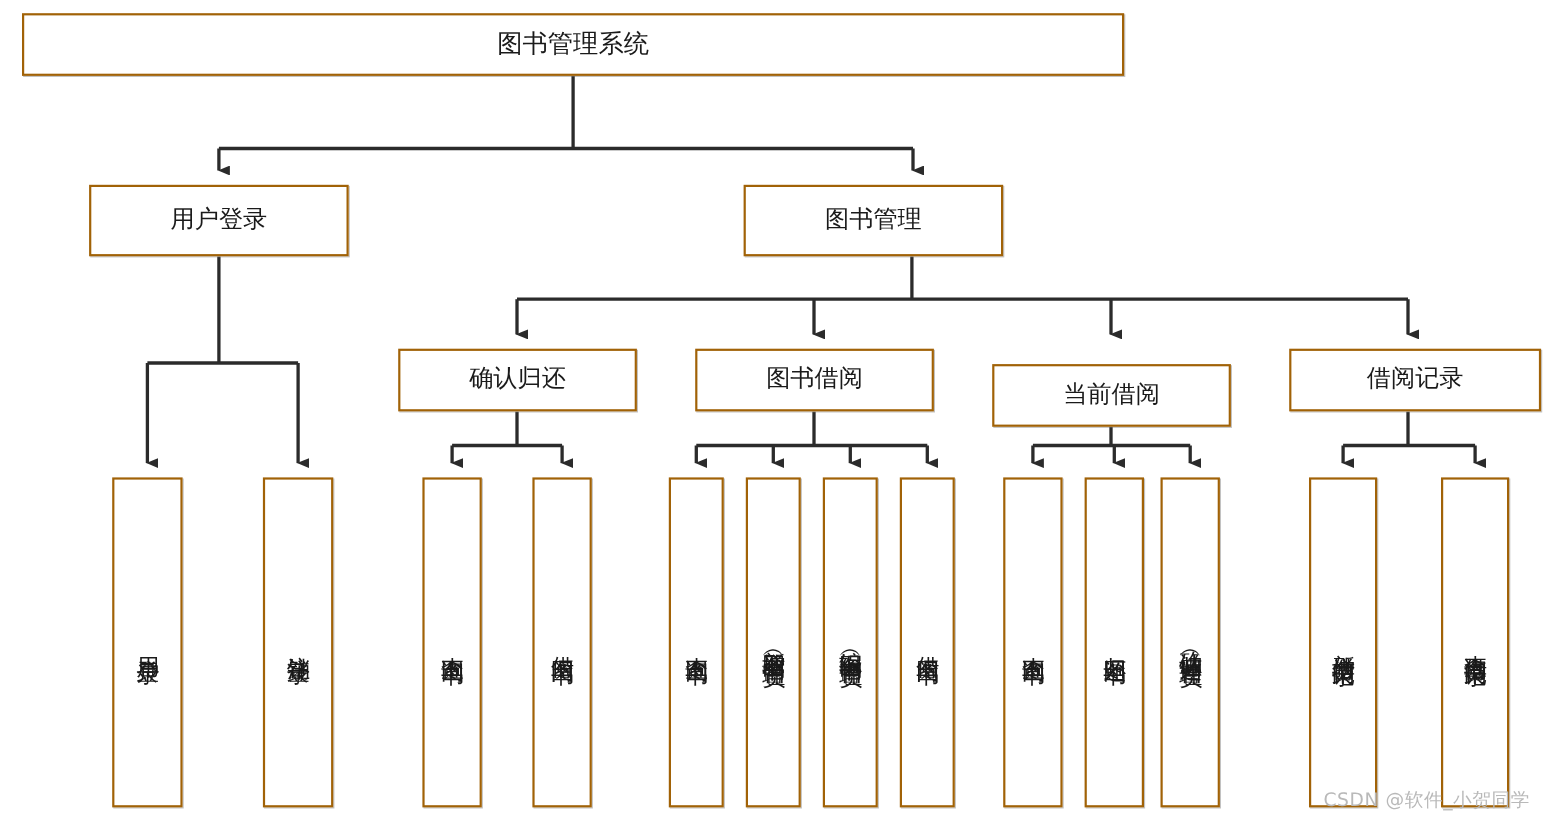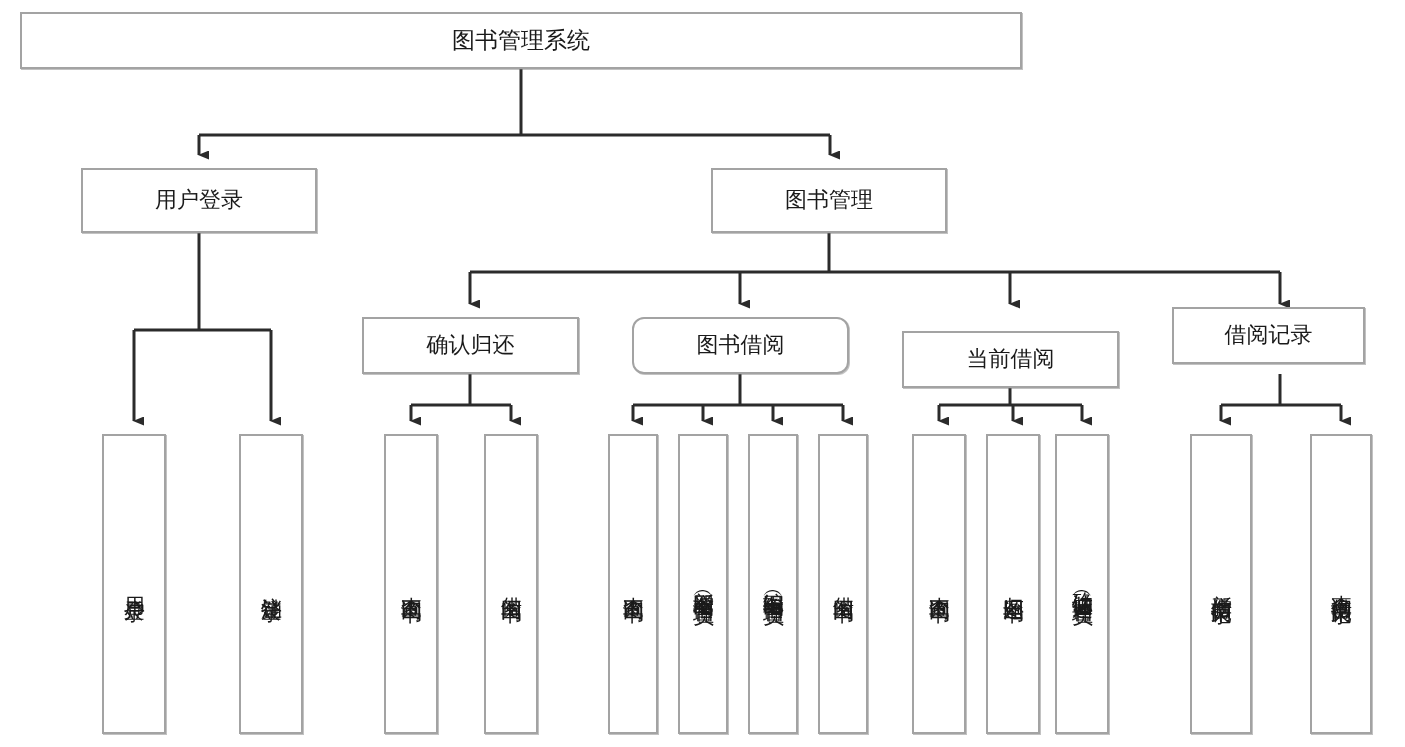--- a/index.html
+++ b/index.html
@@ -24,21 +24,21 @@
     left: 0;
     top: 0;
     width: 1405px;
     height: 747px;
     pointer-events: none;
   }
   .node {
     position: absolute;
     box-sizing: border-box;
     background: #ffffff;
-    border: 2px solid #a3a3a3;
+    border: 2px solid #a16207;
     box-shadow: 1px 1px 0 rgba(120,120,120,0.45);
     display: flex;
     align-items: center;
     justify-content: center;
   }
   .node .label {
     color: #1a1a1a;
     line-height: 1.12;
     white-space: nowrap;
     text-align: center;
@@ -127,34 +127,34 @@
     </g>
   </svg>
 
   <div class="node root horizontal" style="left:20px; top:12px; width:1002px; height:57px;">
     <span class="label">图书管理系统</span>
   </div>
 
   <div class="node horizontal" style="left:81px; top:168px; width:236px; height:65px;">
     <span class="label">用户登录</span>
   </div>
-  <div class="node horizontal" style="left:711px; top:168px; width:236px; height:65px;">
+  <div class="node horizontal" style="left:676px; top:168px; width:236px; height:65px;">
     <span class="label">图书管理</span>
   </div>
 
   <div class="node horizontal" style="left:362px; top:317px; width:217px; height:57px;">
     <span class="label">确认归还</span>
   </div>
-  <div class="node horizontal" style="left:632px; top:317px; width:217px; height:57px;border-radius:12px;">
+  <div class="node horizontal" style="left:632px; top:317px; width:217px; height:57px;">
     <span class="label">图书借阅</span>
   </div>
   <div class="node horizontal" style="left:902px; top:331px; width:217px; height:57px;">
     <span class="label">当前借阅</span>
   </div>
-  <div class="node horizontal" style="left:1172px; top:307px; width:193px; height:57px;">
+  <div class="node horizontal" style="left:1172px; top:317px; width:229px; height:57px;">
     <span class="label">借阅记录</span>
   </div>
 
   <div class="node vertical" style="left:102px; top:434px; width:64px; height:300px;">
     <span class="label">用户登录</span>
   </div>
   <div class="node vertical" style="left:239px; top:434px; width:64px; height:300px;">
     <span class="label">注销登录</span>
   </div>
 
@@ -188,14 +188,15 @@
     <span class="label">确认归还（管理员）</span>
   </div>
 
   <div class="node vertical" style="left:1190px; top:434px; width:62px; height:300px;">
     <span class="label">新增借阅记录</span>
   </div>
   <div class="node vertical" style="left:1310px; top:434px; width:62px; height:300px;">
     <span class="label">查询借阅记录</span>
   </div>
 
+  <div class="watermark">CSDN @软件_小贺同学</div>
 
 </div>
 
 </body></html>

